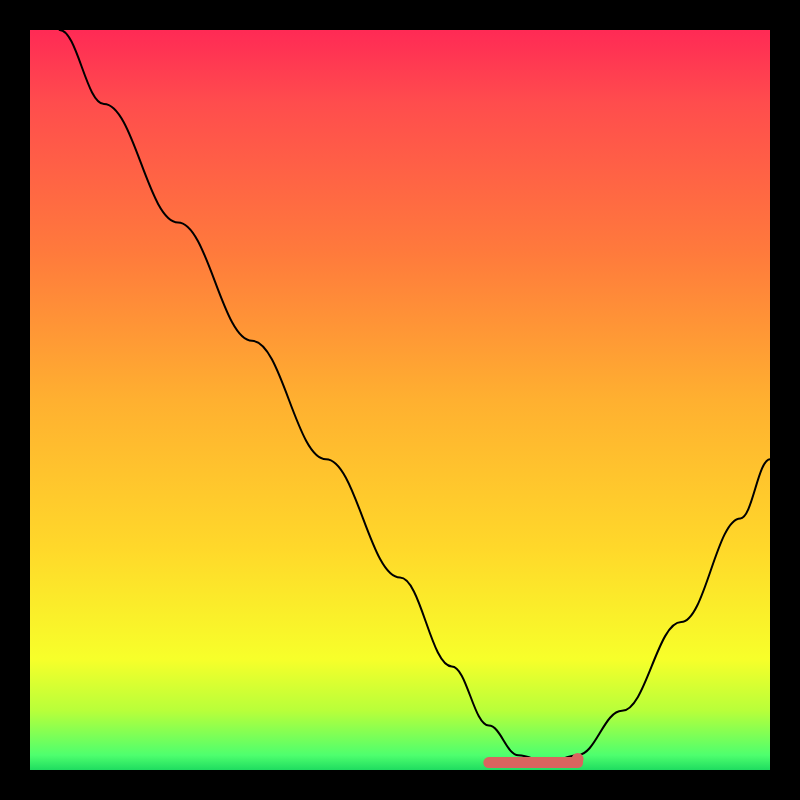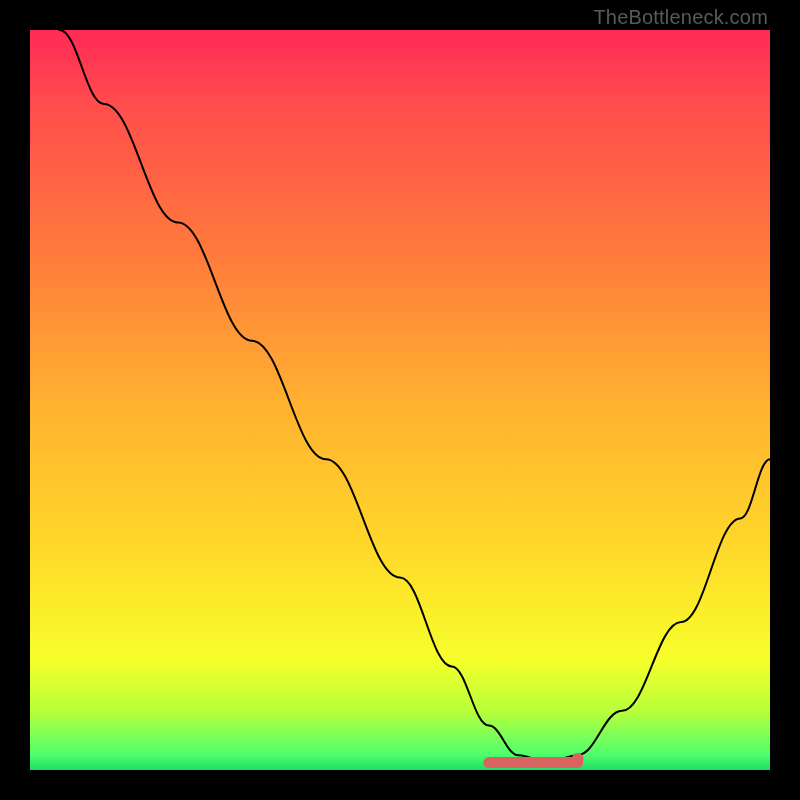--- a/index.html
+++ b/index.html
@@ -64,21 +64,20 @@
     stroke-linecap: round;
   }
   .marker-dot {
     fill: #d9645f;
   }
 </style>
 </head>
 <body>
 
 <div class="frame">
-  <div class="attribution">TheBottleneck.com</div>
 
   <div class="plot-area">
     <svg class="curve-svg" viewBox="0 0 740 740" preserveAspectRatio="none">
       <path id="curve-path" class="curve-path" d="M 29.6 0 C 47.36 0 56.239999999999995 74 74 74 C 103.6 74 118.4 192.39999999999998 148 192.39999999999998 C 177.6 192.39999999999998 192.4 310.8 222 310.8 C 251.6 310.8 266.4 429.2 296 429.2 C 325.6 429.2 340.4 547.6 370 547.6 C 390.71999999999997 547.6 401.08 636.4 421.79999999999995 636.4 C 436.59999999999997 636.4 444 695.6 458.8 695.6 C 470.64000000000004 695.6 476.56 725.2 488.40000000000003 725.2 C 500.24 725.2 506.16 732.6 518 732.6 C 529.84 732.6 535.76 725.2 547.6 725.2 C 565.36 725.2 574.24 680.8 592 680.8 C 615.6800000000001 680.8 627.52 592 651.2 592 C 674.88 592 686.72 488.4 710.4 488.4 C 722.24 488.4 728.16 429.2 740 429.2"></path>
       <line id="marker-line" class="marker-line" x1="458.8" x2="547.6" y1="732.6" y2="732.6"></line>
       <circle id="marker-dot" class="marker-dot" r="6" cx="547.6" cy="728.9"></circle>
     </svg>
   </div>
 </div>
 

